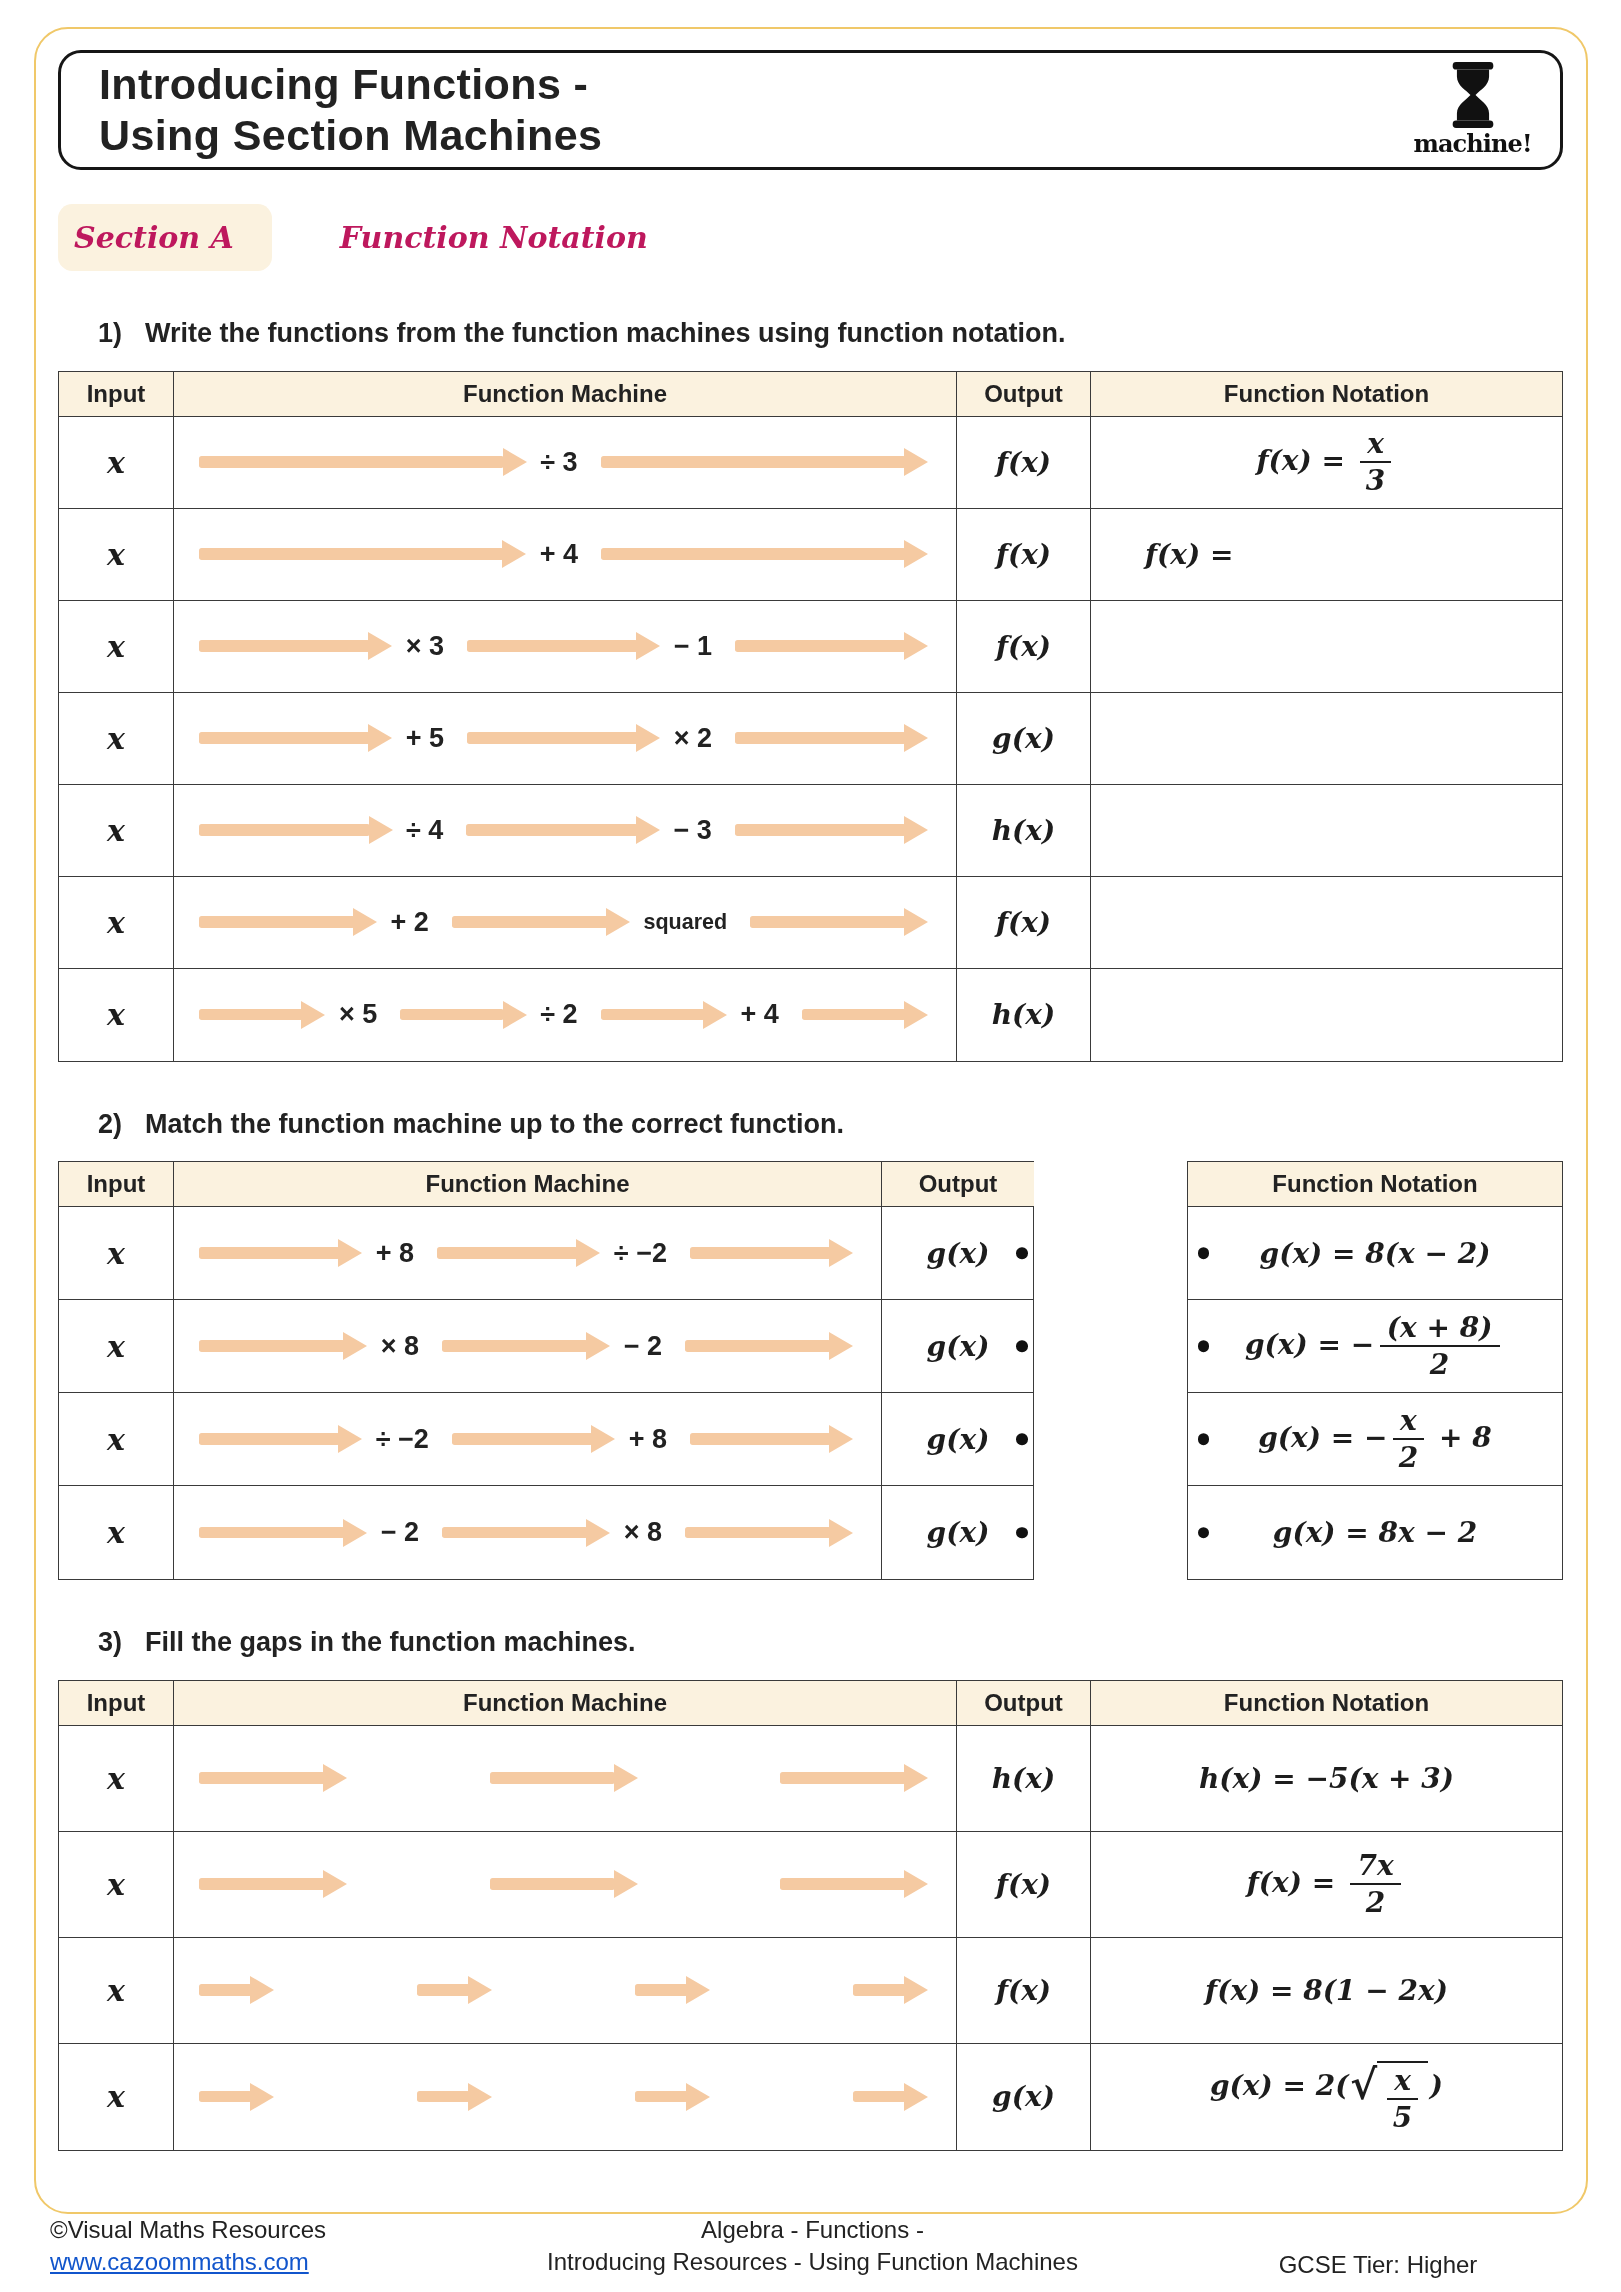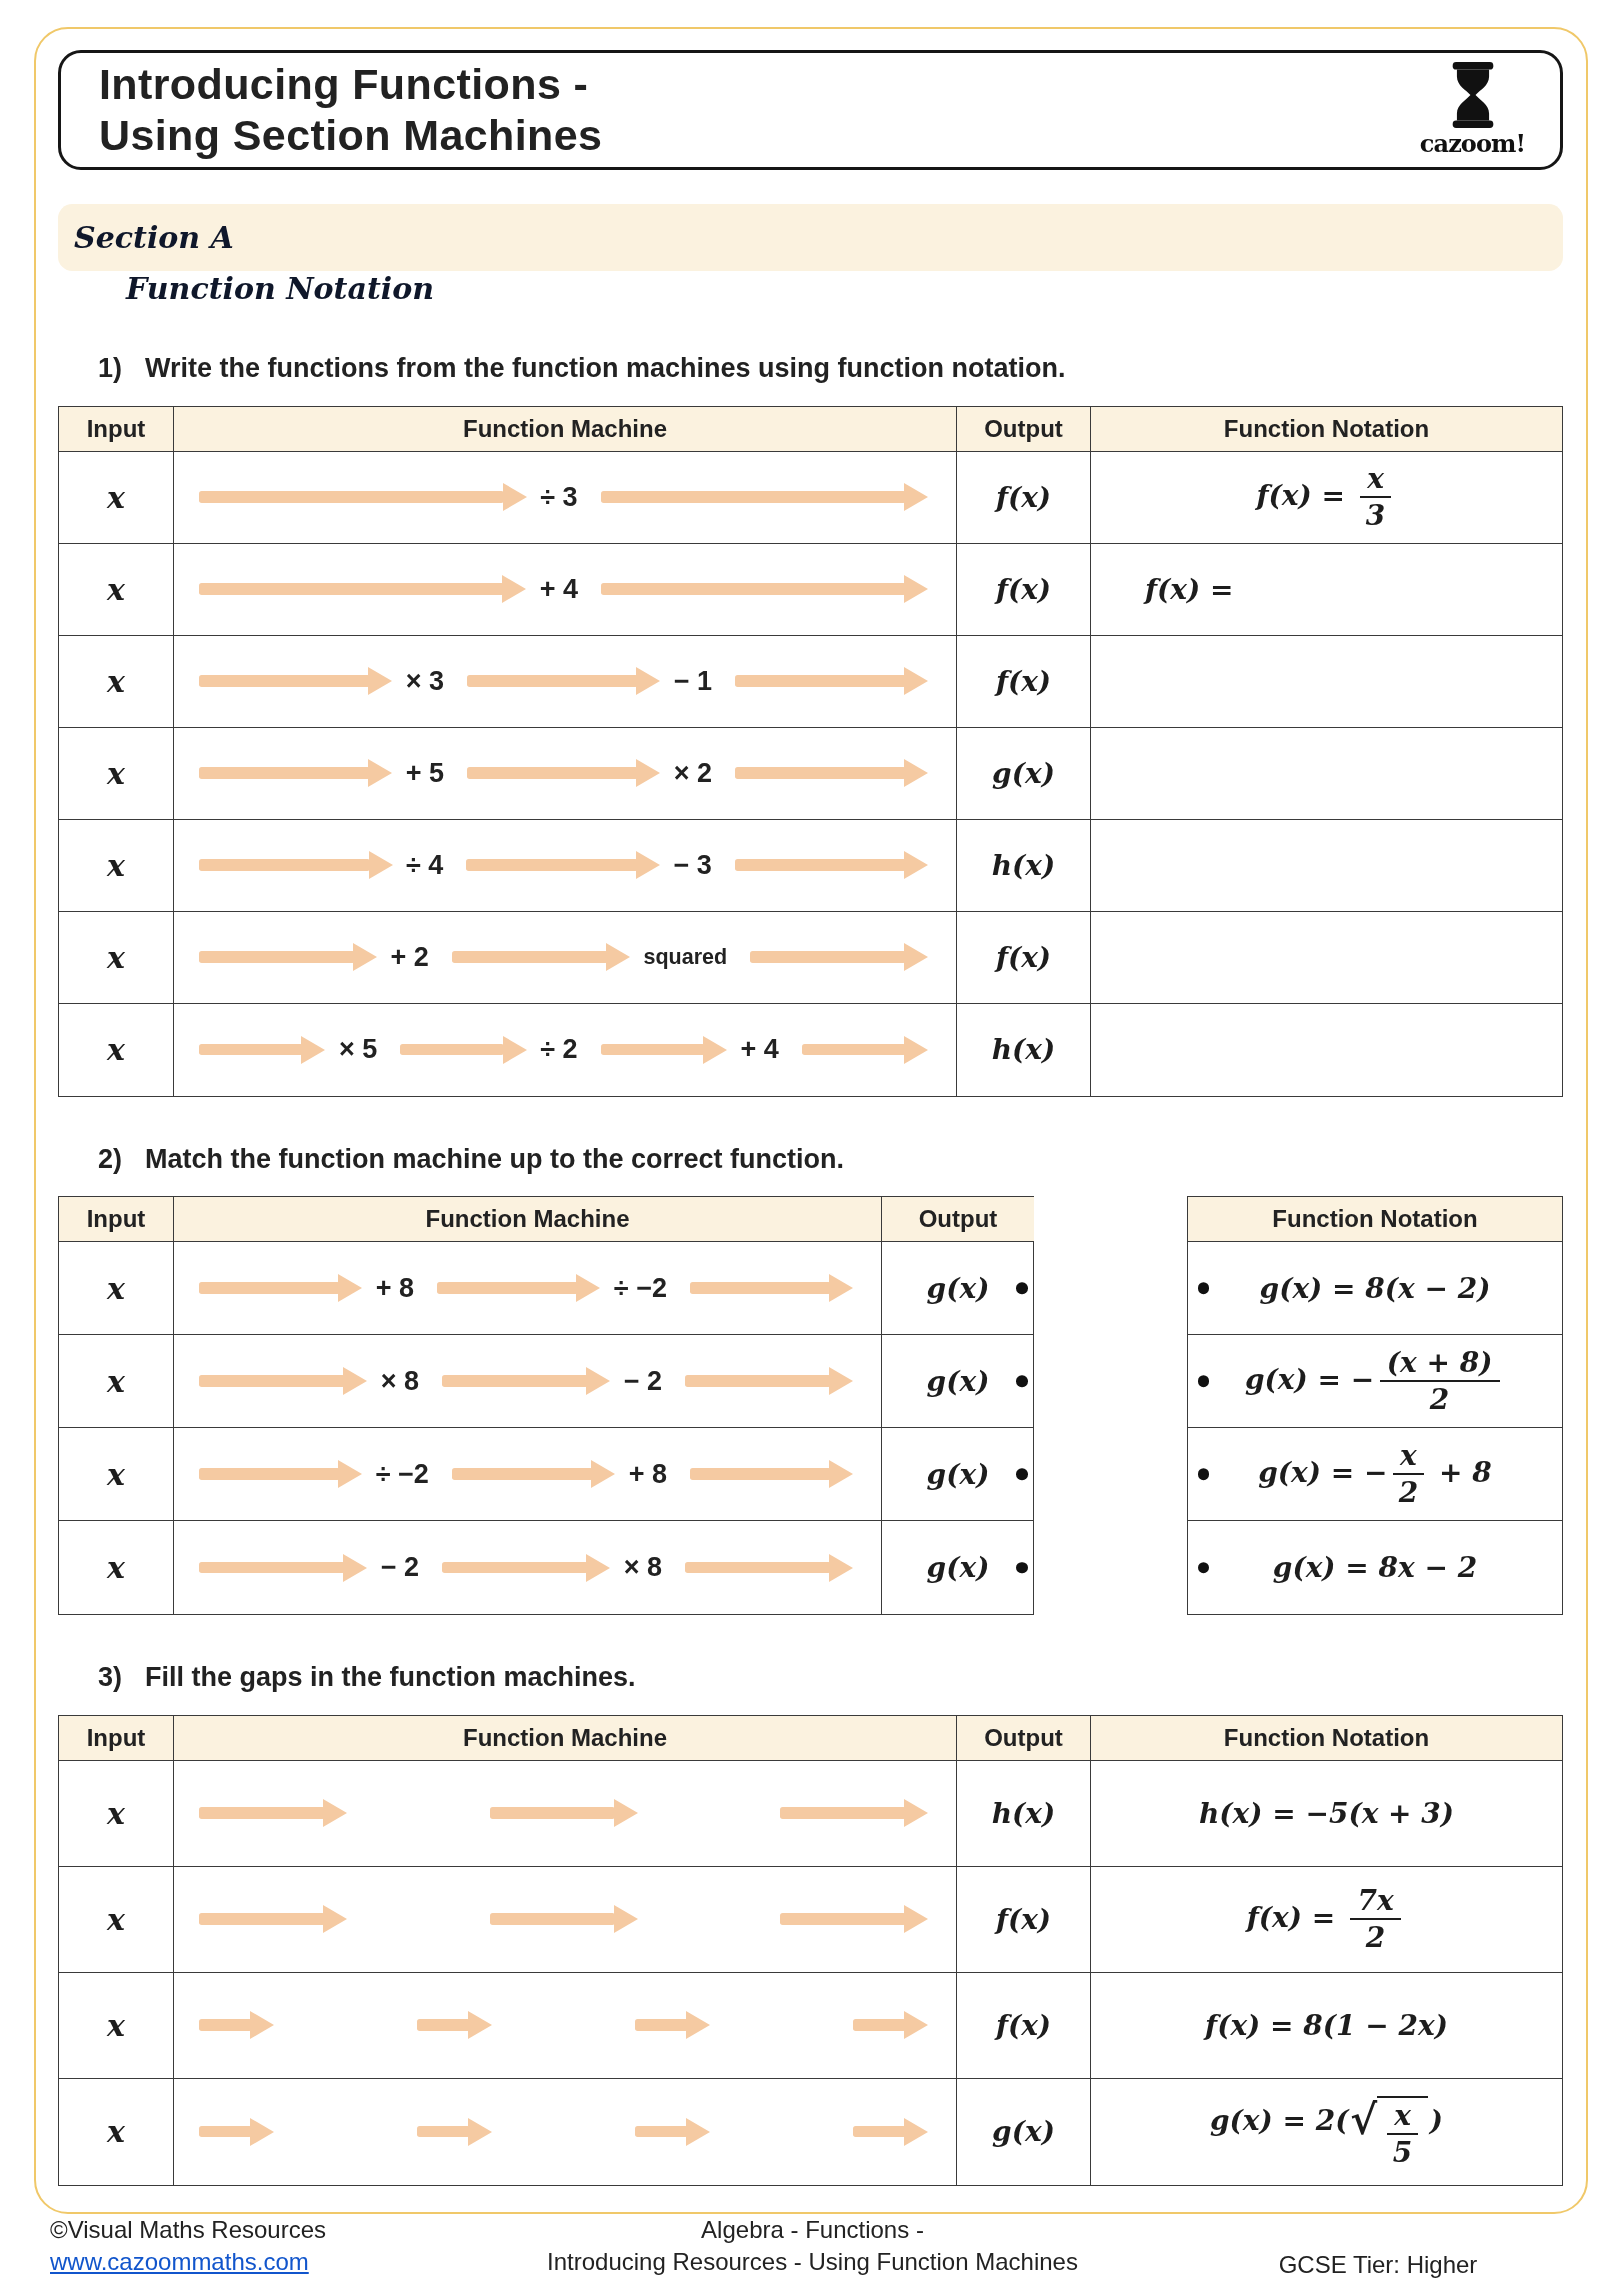--- a/index.html
+++ b/index.html
@@ -22,22 +22,22 @@
     height:120px; border:3.6px solid #161616; border-radius:23px;
     padding:0 38px; display:flex; align-items:center; justify-content:space-between;
     background:#fff;
   }
   .title { font-size:43px; font-weight:bold; line-height:1.18; color:#222; letter-spacing:0.4px; }
   .logo { display:flex; flex-direction:column; align-items:center; width:99px; }
   .logo-text { font-family:"DejaVu Serif", serif; font-weight:bold; font-size:24px; color:#111; margin-top:1.8px; letter-spacing:-0.9px; }
 
   
   .section-row {
-    display:flex; margin-top:34px;
-    font-family:"DejaVu Serif", serif; font-style:italic; font-weight:bold; font-size:30px; color:#0f172a;flex-direction:column;
+    display:flex; align-items:center; margin-top:34px;
+    font-family:"DejaVu Serif", serif; font-style:italic; font-weight:bold; font-size:30px; color:#be185d;
   }
   .section-badge { background:#fbf2df; border-radius:14.3px; padding:16px 38px 16px 16px; }
   .section-title { margin-left:68px; }
 
   
   .q-prompt { font-size:27px; font-weight:bold; margin:47px 0 21.5px 40px; color:#222; }
   .q-num { margin-right:23px; }
 
   
   .wtable { display:grid; border:1.8px solid #3a3a3a; width:1505px; background:#fff; }
@@ -109,21 +109,21 @@
     <div class="title">
       <div>Introducing Functions -</div>
       <div>Using Section Machines</div>
     </div>
     <div class="logo">
       <svg viewBox="0 0 60 78" width="52" height="66" aria-hidden="true">
         <rect x="6" y="0" width="48" height="9" rx="4" fill="#111"></rect>
         <rect x="6" y="69" width="48" height="9" rx="4" fill="#111"></rect>
         <path d="M11 9 H49 V17 C49 28 38 33 33 39 C38 45 49 50 49 61 V69 H11 V61 C11 50 22 45 27 39 C22 33 11 28 11 17 Z" fill="#111"></path>
       </svg>
-      <div class="logo-text">cazoom!</div>
+      <div class="logo-text">machine!</div>
     </div>
   </div>
 
   <div class="section-row">
     <div class="section-badge">Section A</div>
     <div class="section-title">Function Notation</div>
   </div>
 
   <div class="question">
     <div class="q-prompt">

